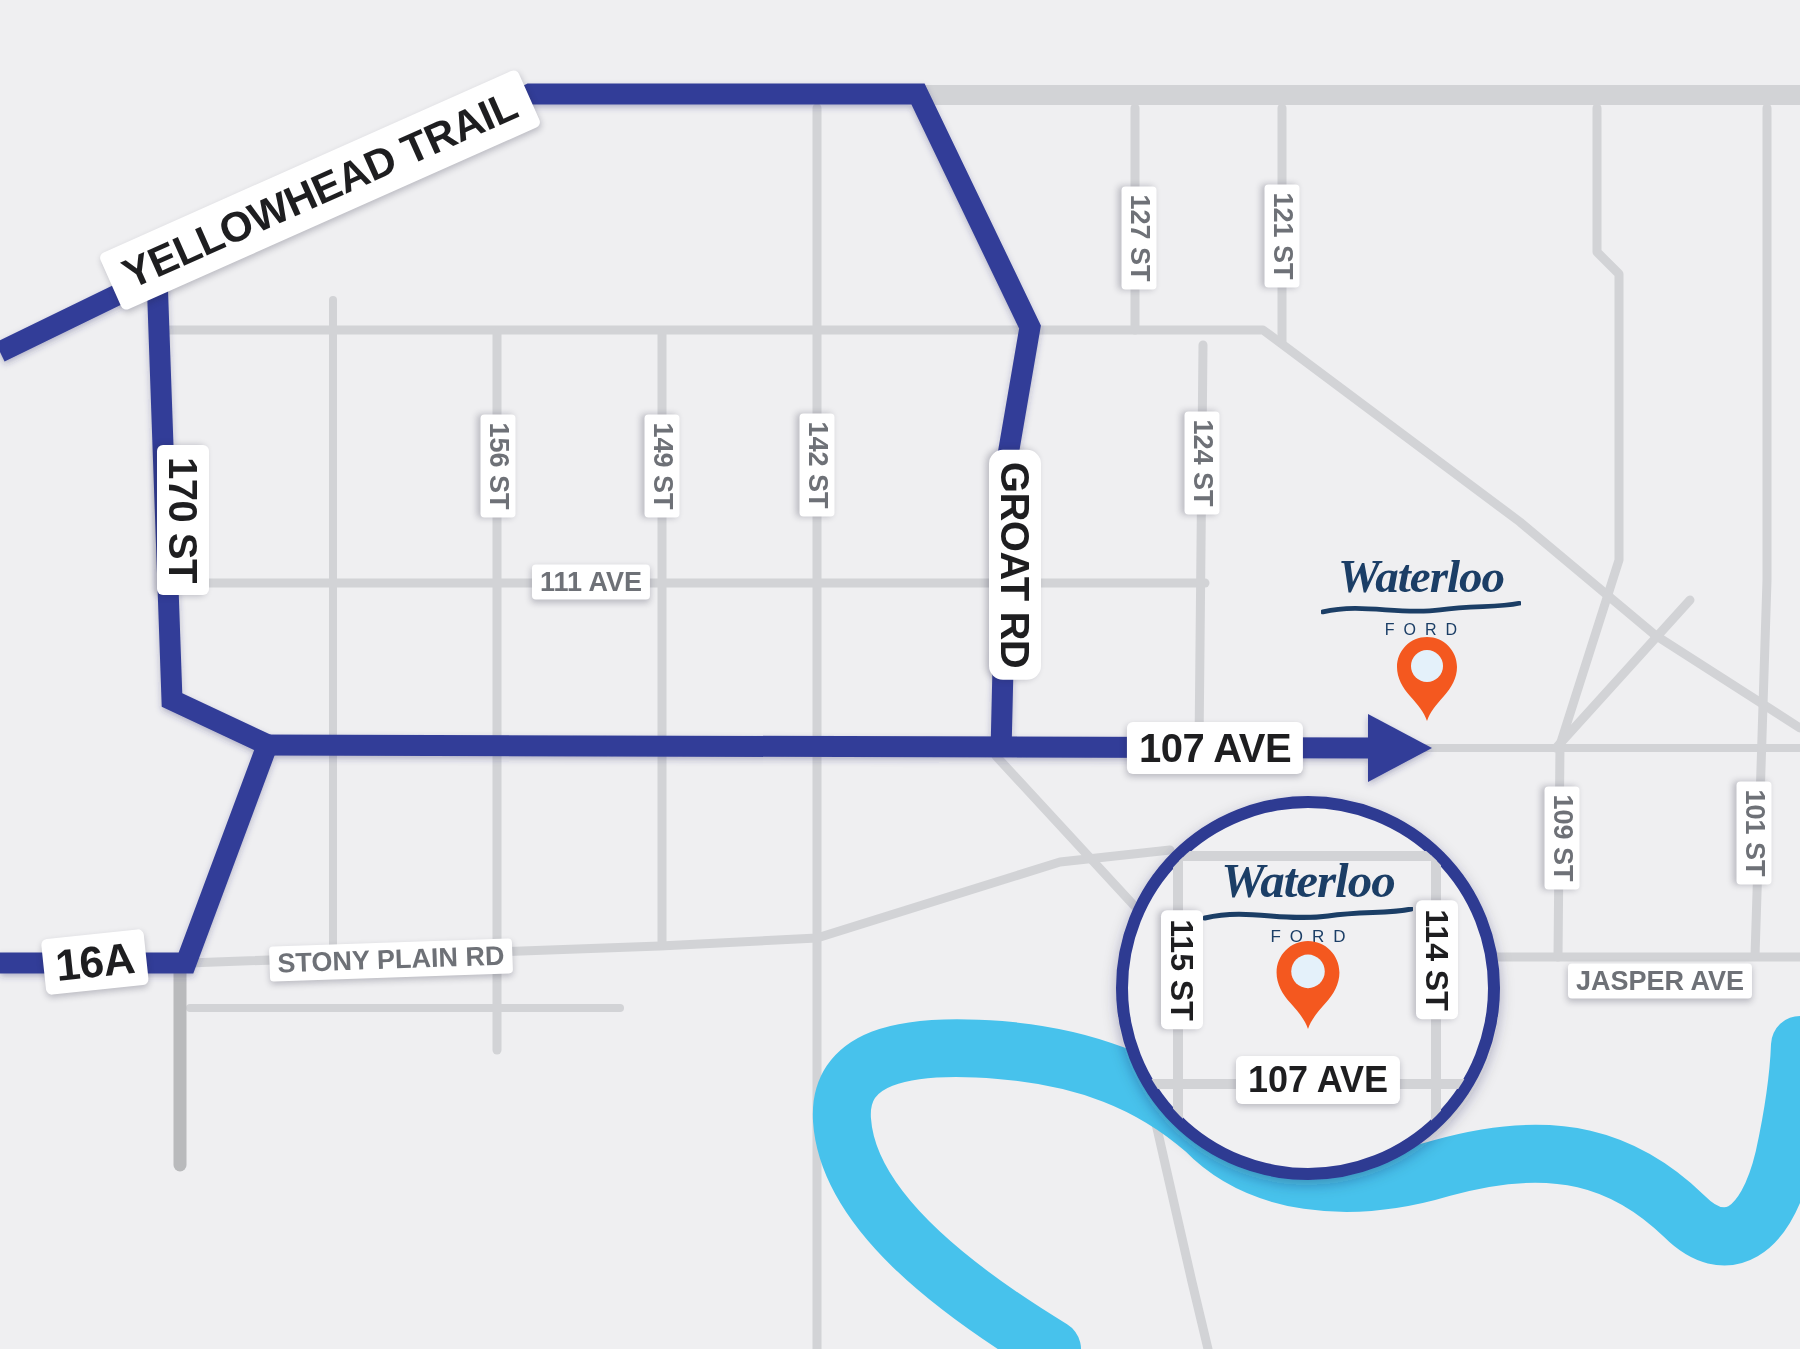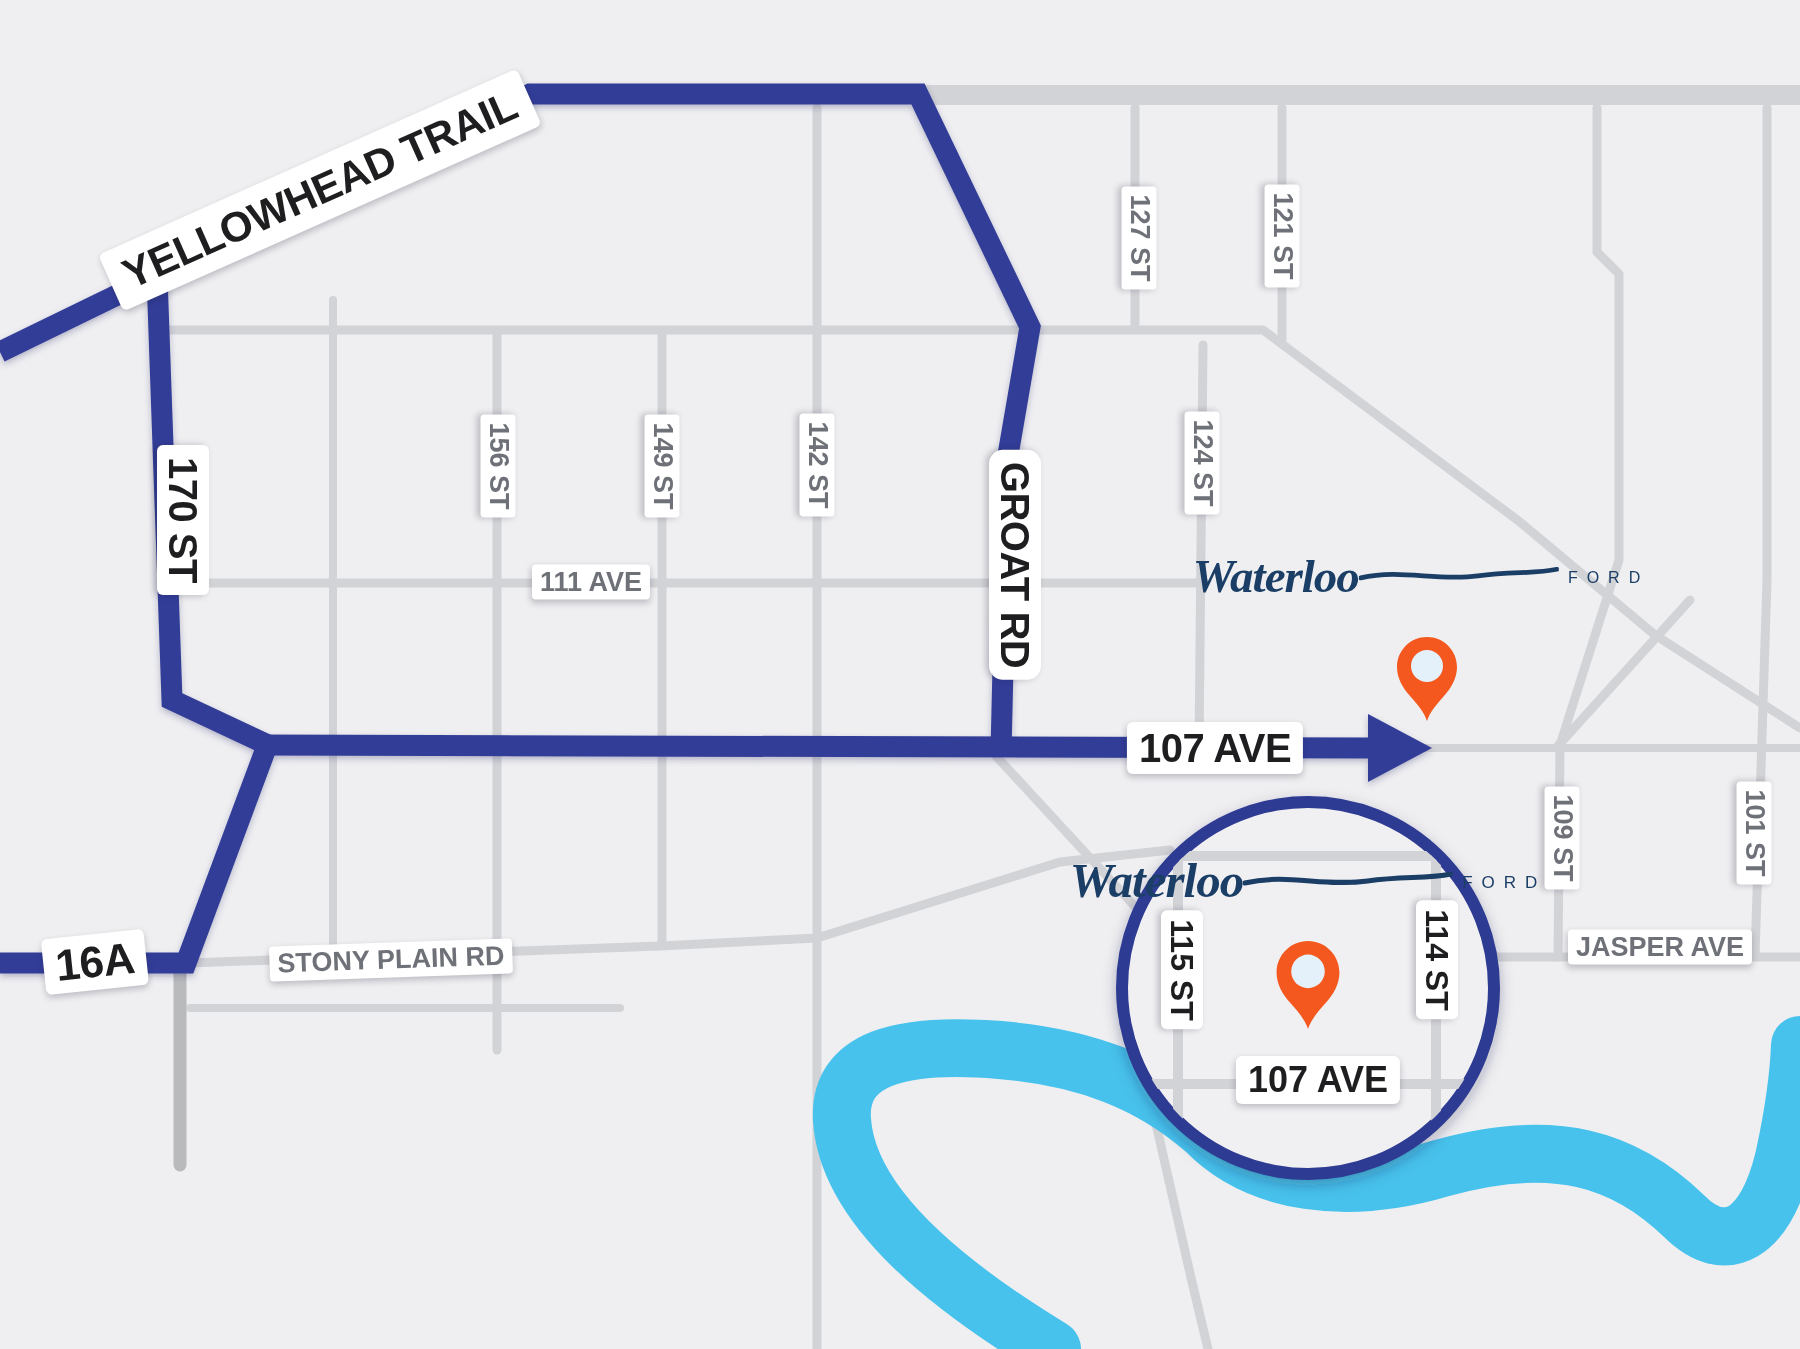--- a/index.html
+++ b/index.html
@@ -16,21 +16,21 @@
   }
   .black{color:#1e1e20;}
   .gray{color:#6e7177;}
   .sz-hwy{font-size:40px;letter-spacing:-.5px;}
   .sz-big{font-size:44px;letter-spacing:-.5px;}
   .sz-yh{font-size:42px;letter-spacing:-.5px;padding:10px 16px;}
   .sz-st{font-size:27px;padding:4px 8px;border-radius:4px;}
   .sz-inset{font-size:32px;padding:5px 9px;}
   .sz-inset-ave{font-size:36px;padding:6px 12px;}
   .logo{
-    position:absolute;display:flex;flex-direction:row;align-items:center;
+    position:absolute;display:flex;flex-direction:column;align-items:center;
     color:#1b3e66;
   }
   .logo .word{
     font-family:"Liberation Serif",serif;font-weight:bold;font-style:italic;
     letter-spacing:-1px;
   }
   .logo .ford{
     font-family:"Liberation Sans",sans-serif;font-weight:normal;
   }
   .pin{position:absolute;}
@@ -123,21 +123,21 @@
   <div class="chip gray sz-st" style="left:1139px;top:238px;transform:translate(-50%,-50%) rotate(90deg);">127 ST</div>
 
   <div class="chip gray sz-st" style="left:1282px;top:236px;transform:translate(-50%,-50%) rotate(90deg);">121 ST</div>
 
   <div class="chip gray sz-st" style="left:1202px;top:463px;transform:translate(-50%,-50%) rotate(90deg);">124 ST</div>
 
   <div class="chip gray sz-st" style="left:591px;top:582px;transform:translate(-50%,-50%);">111 AVE</div>
 
   <div class="chip gray sz-st" style="left:391px;top:960px;transform:translate(-50%,-50%) rotate(-2deg);">STONY PLAIN RD</div>
 
-  <div class="chip gray sz-st" style="left:1660px;top:947px;transform:translate(-50%,-50%);">JASPER AVE</div>
+  <div class="chip gray sz-st" style="left:1660px;top:981px;transform:translate(-50%,-50%);">JASPER AVE</div>
 
   <div class="chip gray sz-st" style="left:1562px;top:838px;transform:translate(-50%,-50%) rotate(90deg);">109 ST</div>
 
   <div class="chip gray sz-st" style="left:1754px;top:833px;transform:translate(-50%,-50%) rotate(90deg);">101 ST</div>
 
   <div class="logo" style="left:1421px;top:549px;transform:translateX(-50%);">
     <span class="word" style="font-size:47px;">Waterloo</span>
     <svg width="200" height="16" viewBox="0 0 210 16" style="margin-top:-2px;">
       <path d="M2 11 C 45 1, 80 15, 125 9 C 160 4, 185 7, 208 2" stroke="#1b3e66" stroke-width="5" fill="none" stroke-linecap="round"></path>
     </svg>

